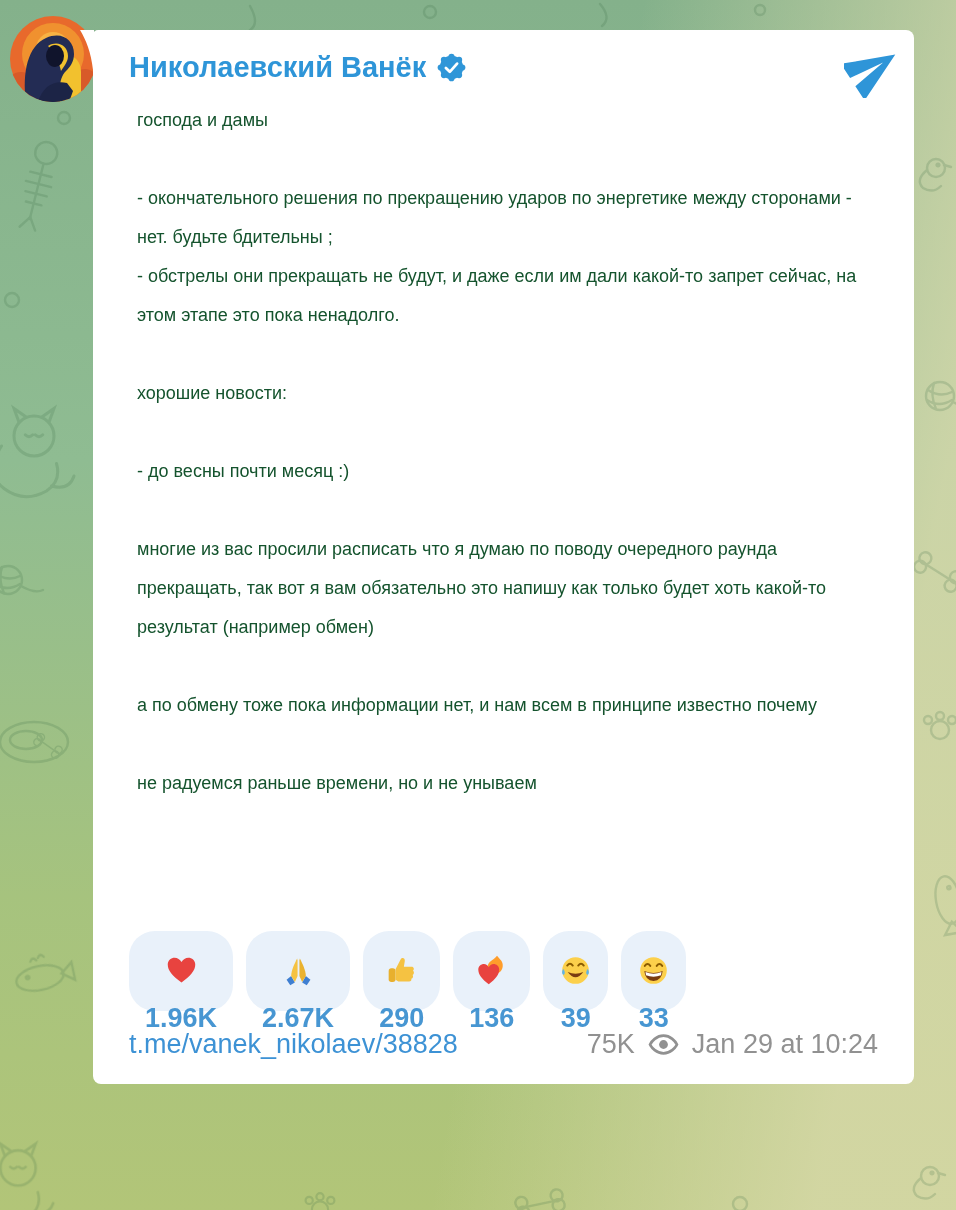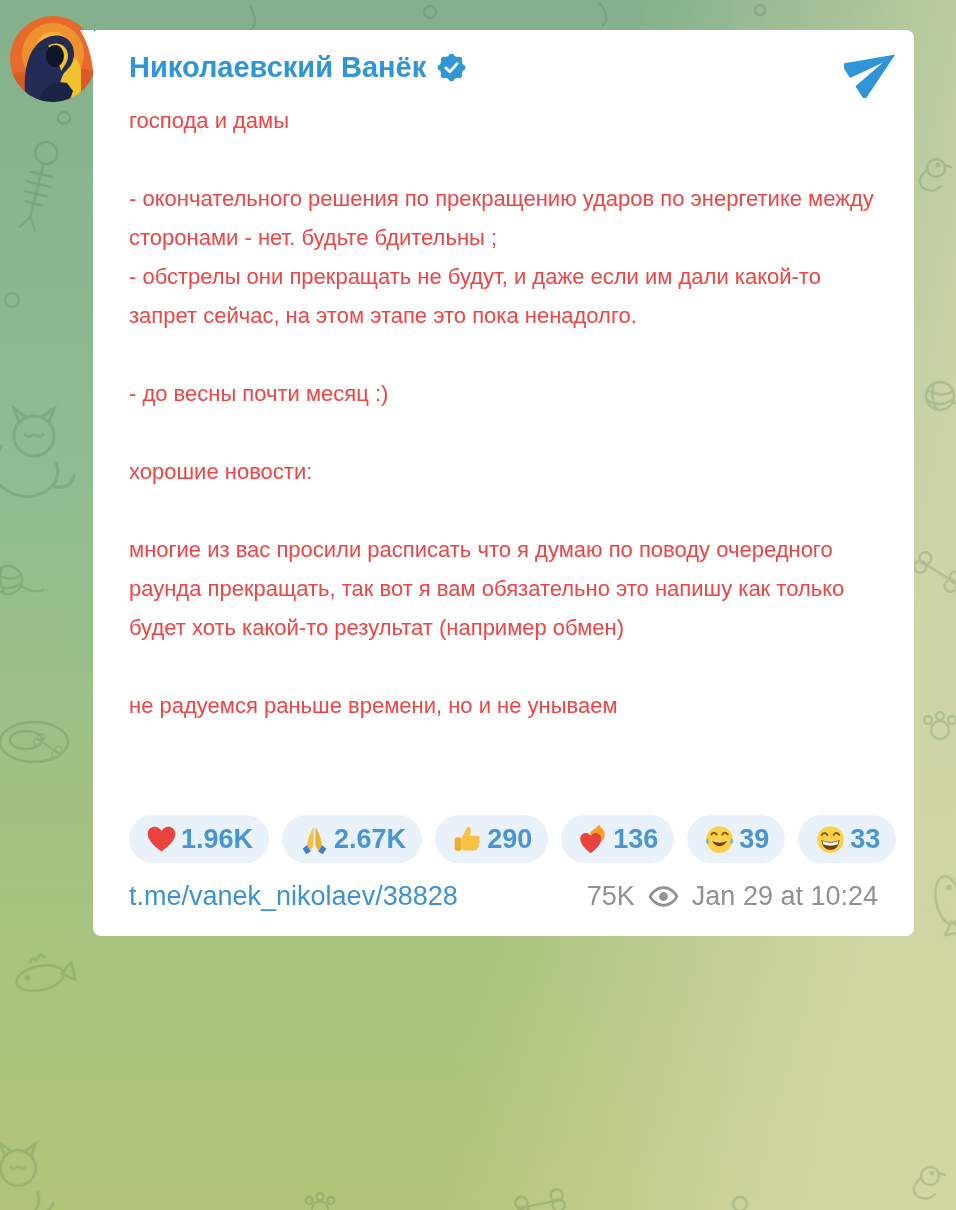--- a/index.html
+++ b/index.html
@@ -5,42 +5,42 @@
   html,body{margin:0;padding:0;}
   body{
     width:956px;height:1210px;position:relative;overflow:hidden;
     font-family:"Liberation Sans","DejaVu Sans",sans-serif;
     background:
       linear-gradient(100deg, rgba(216,217,178,0) 55%, rgba(218,218,172,.8) 88%),
       linear-gradient(180deg,#84b18b 0%,#8fbc92 38%,#a6c37e 74%,#b2c578 100%);
   }
   .doodles{position:absolute;inset:0;pointer-events:none;}
   .card{
-    position:absolute;left:93px;top:30px;width:821px;height:906px;
+    position:absolute;left:93px;top:30px;width:821px;height:1054px;
     background:#ffffff;border-radius:8px;border-top-left-radius:5px;
     box-sizing:border-box;padding:14px 36px 20px 36px;
     display:flex;flex-direction:column;
   }
   .tail{position:absolute;left:-15px;top:0;}
   .avatar{
     position:absolute;left:10px;top:16px;width:86px;height:86px;border-radius:50%;
     overflow:hidden;
   }
   .header{display:flex;align-items:center;gap:10px;margin:6px 0 0 0;}
   .channel-name{font-size:29px;font-weight:bold;color:#2e95d8;line-height:1.2;}
   .badge{width:31px;height:31px;flex:0 0 auto;}
   .plane{position:absolute;top:10px;right:12px;width:58px;height:58px;}
-  .msg{margin-top:16px;color:#ef4444;font-size:22px;line-height:39px;}
+  .msg{margin-top:16px;color:#14532d;font-size:18px;line-height:39px;margin-left:8px;}
   .para{white-space:pre-wrap;margin:0 0 39px 0;}
   .para:last-child{margin-bottom:0;}
   .spacer{flex:1 1 auto;}
   .reactions{display:flex;gap:13px;flex-wrap:nowrap;align-items:center;margin-bottom:18px;}
   .pill{
-    display:inline-flex;align-items:center;gap:3px;background:#e9f1fa;
-    border-radius:26px;padding:7px 16px;height:34px;cursor:pointer;
+    display:inline-flex;align-items:center;gap:16px;background:#e9f1fa;
+    border-radius:26px;padding:23px 16px;height:34px;cursor:pointer;flex-direction:column;
   }
   .remoji{width:33px;height:33px;display:inline-flex;align-items:center;justify-content:center;}
   .remoji svg{width:33px;height:33px;}
   .rcount{color:#4796d2;font-size:27px;font-weight:600;}
   .footer{display:flex;align-items:center;justify-content:space-between;margin-bottom:4px;}
   .post-link{color:#3d92d5;font-size:27px;text-decoration:none;cursor:pointer;}
   .meta{display:flex;align-items:center;gap:13px;color:#919191;font-size:27px;}
   .eye{width:31px;height:31px;}
 </style>
 </head>
@@ -160,23 +160,24 @@
   </div>
 
   <svg class="plane" viewBox="0 0 24 24">
     <path d="M2.01 21L23 12 2.01 3 2 10l15 2-15 2z" fill="#2e95d8" transform="rotate(-33 12 12)"></path>
   </svg>
 
   <div class="msg" id="message-body">
       <div class="para">господа и дамы</div>
       <div class="para">- окончательного решения по прекращению ударов по энергетике между сторонами - нет. будьте бдительны ;
 - обстрелы они прекращать не будут, и даже если им дали какой-то запрет сейчас, на этом этапе это пока ненадолго.</div>
+      <div class="para">хорошие новости:</div>
       <div class="para">- до весны почти месяц :)</div>
-      <div class="para">хорошие новости:</div>
       <div class="para">многие из вас просили расписать что я думаю по поводу очередного раунда прекращать, так вот я вам обязательно это напишу как только будет хоть какой-то результат (например обмен)</div>
+      <div class="para">а по обмену тоже пока информации нет, и нам всем в принципе известно почему</div>
       <div class="para">не радуемся раньше времени, но и не унываем</div>
     </div>
 
   <div class="spacer"></div>
 
   <div class="reactions" id="reactions">
       <div class="pill">
         <span class="remoji">
           <svg viewBox="0 0 36 36">
             <path d="M18 31C8 24 3 18 3 11.5 3 6.8 6.8 4 10.5 4c3.1 0 5.8 1.8 7.5 4.6C19.7 5.8 22.4 4 25.5 4 29.2 4 33 6.8 33 11.5 33 18 28 24 18 31Z" fill="#e8433f"></path>

